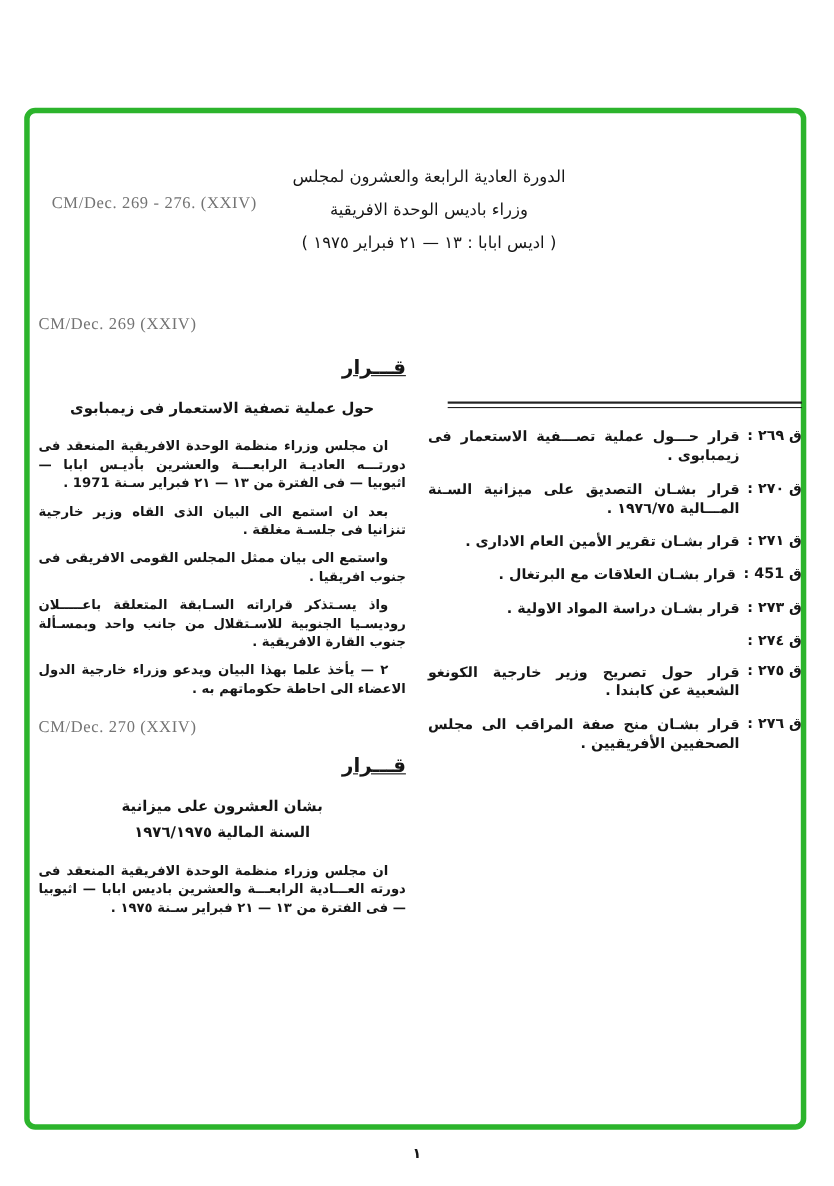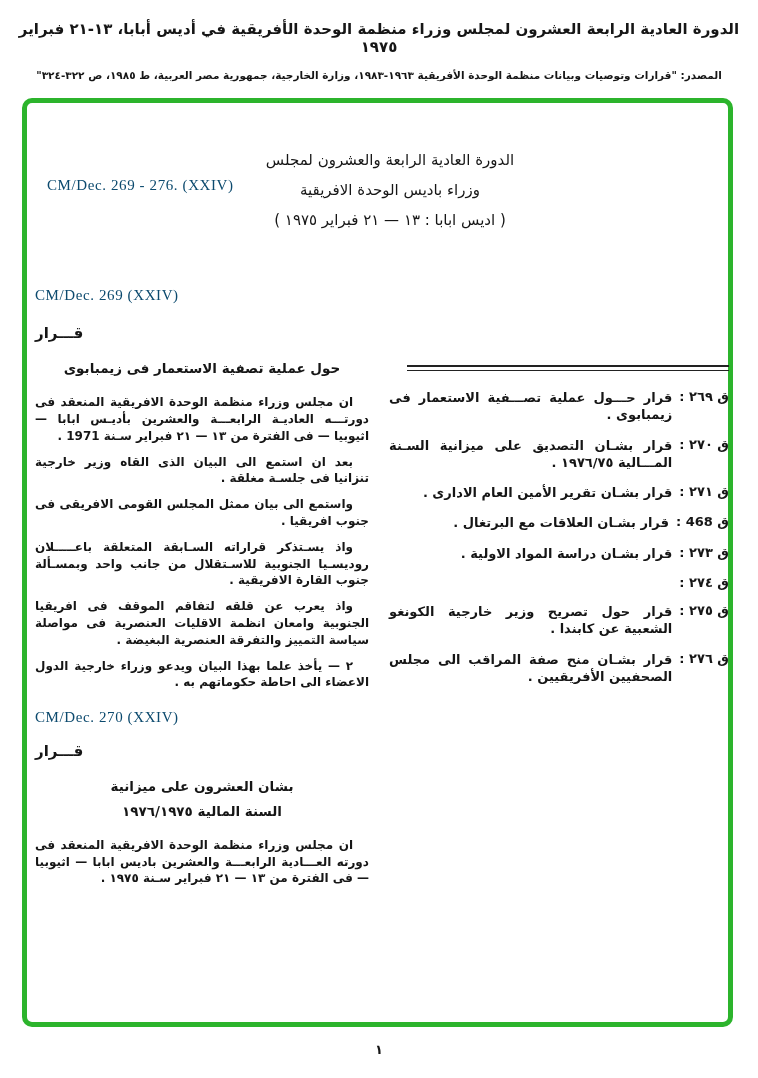--- a/index.html
+++ b/index.html
@@ -40,21 +40,21 @@
     border-radius: 10px;
     background: #ffffff;
   }
 
   .latin-ref {
     font-family: "Liberation Serif", "DejaVu Serif", serif;
     font-size: 15px;
     letter-spacing: 0.6px;
     direction: ltr;
     text-align: left;
-    color: #0c4a6e;
+    color: #737373;
   }
 
   
   .ref-range { position: absolute; left: 20px; top: 74px; }
   .title-block {
     position: absolute;
     left: 163px; top: 42px;
     width: 400px;
     text-align: center;
     direction: rtl;
@@ -65,24 +65,25 @@
 
   
   .col-left {
     position: absolute;
     left: 8px; top: 184px;
     width: 334px;
     direction: rtl;
   }
   .col-left .doc-ref { margin: 0 0 20px 0; padding-right: 6px; }
   .decree-heading {
-    text-align: left;
-    font-size: 15px;
+    text-align: right;
+    font-size: 18px;
     font-weight: bold;
     margin: 0 0 14px 0;
+    text-decoration: underline;
   }
   .decree-subject {
     text-align: center;
     font-size: 13.5px;
     font-weight: bold;
     margin: 0 0 14px 0;
     line-height: 1.8;
   }
   .col-left p.body {
     margin: 0 0 9px 0;
@@ -133,44 +134,39 @@
     text-align: center;
     font-size: 13px;
     font-weight: bold;
   }
 </style>
 </head>
 <body>
 
 <div id="page">
 
-  <div class="src-header">
-    <div class="src-line1">الدورة العادية الرابعة العشرون لمجلس وزراء منظمة الوحدة الأفريقية في أديس أبابا، ١٣-٢١ فبراير ١٩٧٥</div>
-    <div class="src-line2">المصدر: "قرارات وتوصيات وبيانات منظمة الوحدة الأفريقية ١٩٦٣-١٩٨٣، وزارة الخارجية، جمهورية مصر العربية، ط ١٩٨٥، ص ٣٢٢-٣٢٤"</div>
-  </div>
 
   <div class="frame" style="border-color: rgb(44, 180, 44);">
 
     <div class="latin-ref ref-range">CM/Dec. 269 - 276. (XXIV)</div>
     <div class="title-block">
       <div>الدورة العادية الرابعة والعشرون لمجلس</div>
       <div>وزراء باديس الوحدة الافريقية</div>
       <div>( اديس ابابا : ١٣ — ٢١ فبراير ١٩٧٥ )</div>
     </div>
 
     <div class="col-left">
       <div class="latin-ref doc-ref">CM/Dec. 269 (XXIV)</div>
       <div class="decree-heading">قـــرار</div>
       <div class="decree-subject">حول عملية تصفية الاستعمار فى زيمبابوى</div>
 
       <p class="body">ان مجلس وزراء منظمة الوحدة الافريقية المنعقد فى دورتـــه العاديـة الرابعـــة والعشرين بأديـس ابابا — اثيوبيا — فى الفترة من ١٣ — ٢١ فبراير سـنة 1971 .</p>
       <p class="body">بعد ان استمع الى البيان الذى القاه وزير خارجية تنزانيا فى جلسـة مغلقة .</p>
       <p class="body">واستمع الى بيان ممثل المجلس القومى الافريقى فى جنوب افريقيا .</p>
       <p class="body">واذ يسـتذكر قراراته السـابقة المتعلقة باعـــــلان روديسـيا الجنوبية للاسـتقلال من جانب واحد وبمسـألة جنوب القارة الافريقية .</p>
-      <p class="body">واذ يعرب عن قلقه لتفاقم الموقف فى افريقيا الجنوبية وامعان انظمة الاقليات العنصرية فى مواصلة سياسة التمييز والتفرقة العنصرية البغيضة .</p>
       <p class="body">٢ — يأخذ علما بهذا البيان ويدعو وزراء خارجية الدول الاعضاء الى احاطة حكوماتهم به .</p>
 
       <div class="latin-ref doc-ref sect2-ref">CM/Dec. 270 (XXIV)</div>
       <div class="decree-heading">قـــرار</div>
       <div class="decree-subject">
         <div>بشان العشرون على ميزانية</div>
         <div>السنة المالية ١٩٧٦/١٩٧٥</div>
       </div>
       <p class="body">ان مجلس وزراء منظمة الوحدة الافريقية المنعقد فى دورته العـــادية الرابعـــة والعشرين باديس ابابا — اثيوبيا — فى الفترة من ١٣ — ٢١ فبراير سـنة ١٩٧٥ .</p>
     </div>
@@ -184,21 +180,21 @@
       </div>
       <div class="index-item">
         <span class="index-num">ق ٢٧٠ :</span>
         <span class="index-text">قرار بشـان التصديق على ميزانية السـنة المـــالية ١٩٧٦/٧٥ .</span>
       </div>
       <div class="index-item">
         <span class="index-num">ق ٢٧١ :</span>
         <span class="index-text">قرار بشـان تقرير الأمين العام الادارى .</span>
       </div>
       <div class="index-item">
-        <span class="index-num">ق 468 :</span>
+        <span class="index-num">ق 451 :</span>
         <span class="index-text">قرار بشـان العلاقات مع البرتغال .</span>
       </div>
       <div class="index-item">
         <span class="index-num">ق ٢٧٣ :</span>
         <span class="index-text">قرار بشـان دراسة المواد الاولية .</span>
       </div>
       <div class="index-item">
         <span class="index-num">ق ٢٧٤ :</span>
       </div>
       <div class="index-item">

